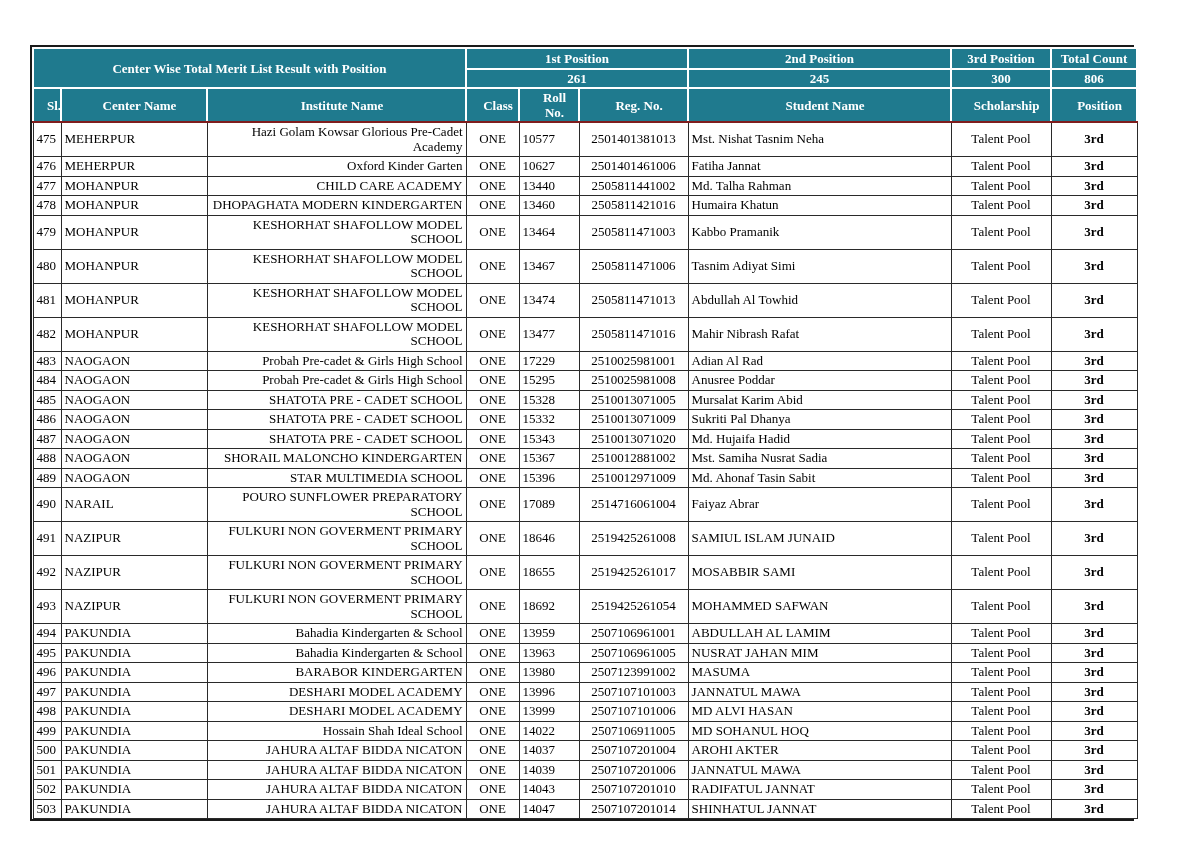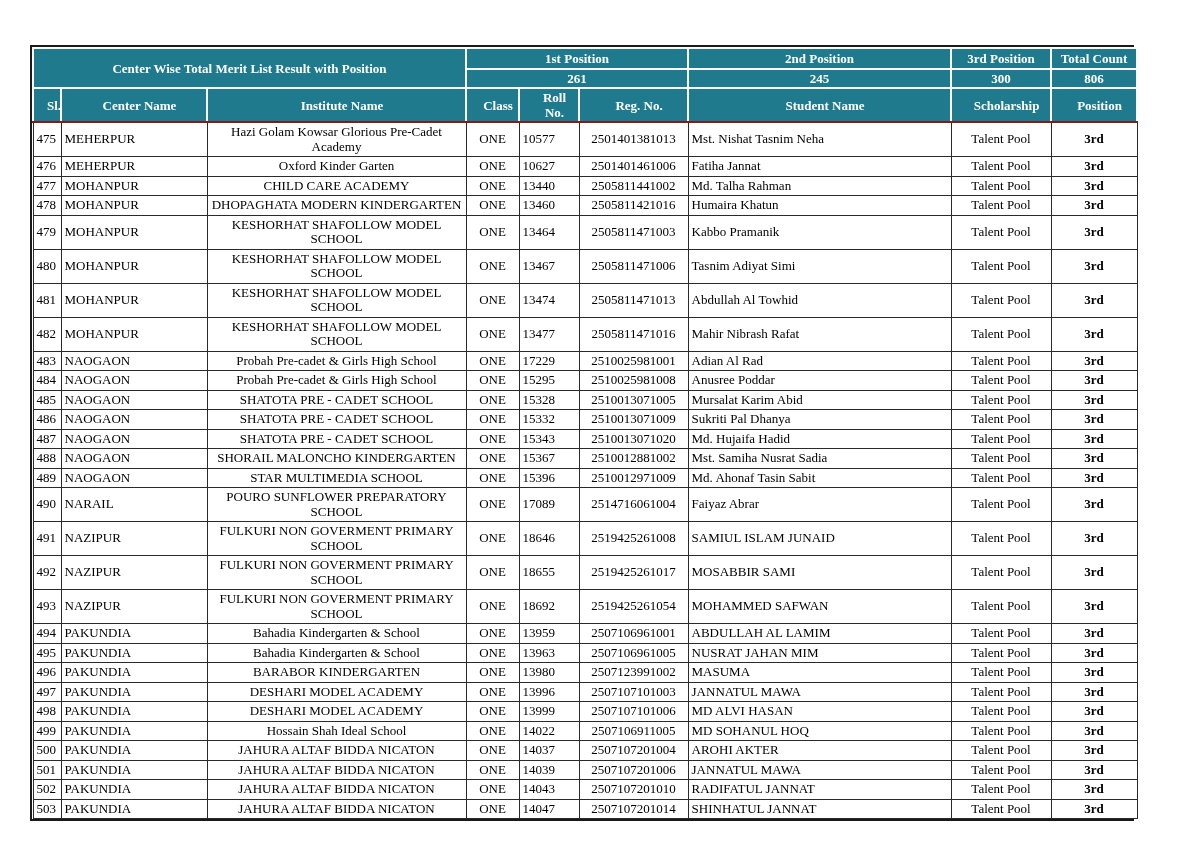--- a/index.html
+++ b/index.html
@@ -44,21 +44,21 @@
   table.merit th.title-cell { font-size: 13px; }
   table.merit td {
     border: 1px solid #2a2a2a;
     padding: 2px 3px;
     vertical-align: middle;
     line-height: 14.5px;
     background: #ffffff;
   }
   td.c-sl      { text-align: left;   padding-left: 1px; padding-right: 0; }
   td.c-center  { text-align: left; }
-  td.c-inst    { text-align: center; margin-left: 48px; }
+  td.c-inst    { text-align: right; margin-left: 48px; }
   td.c-class   { text-align: center; }
   td.c-roll    { text-align: left; }
   td.c-reg     { text-align: center; }
   td.c-student { text-align: left; }
   td.c-schol   { text-align: center; }
   td.c-pos     {
     text-align: center;
     font-weight: bold;
     background: #55c878;
     border: 2px solid #1a1a1a;

